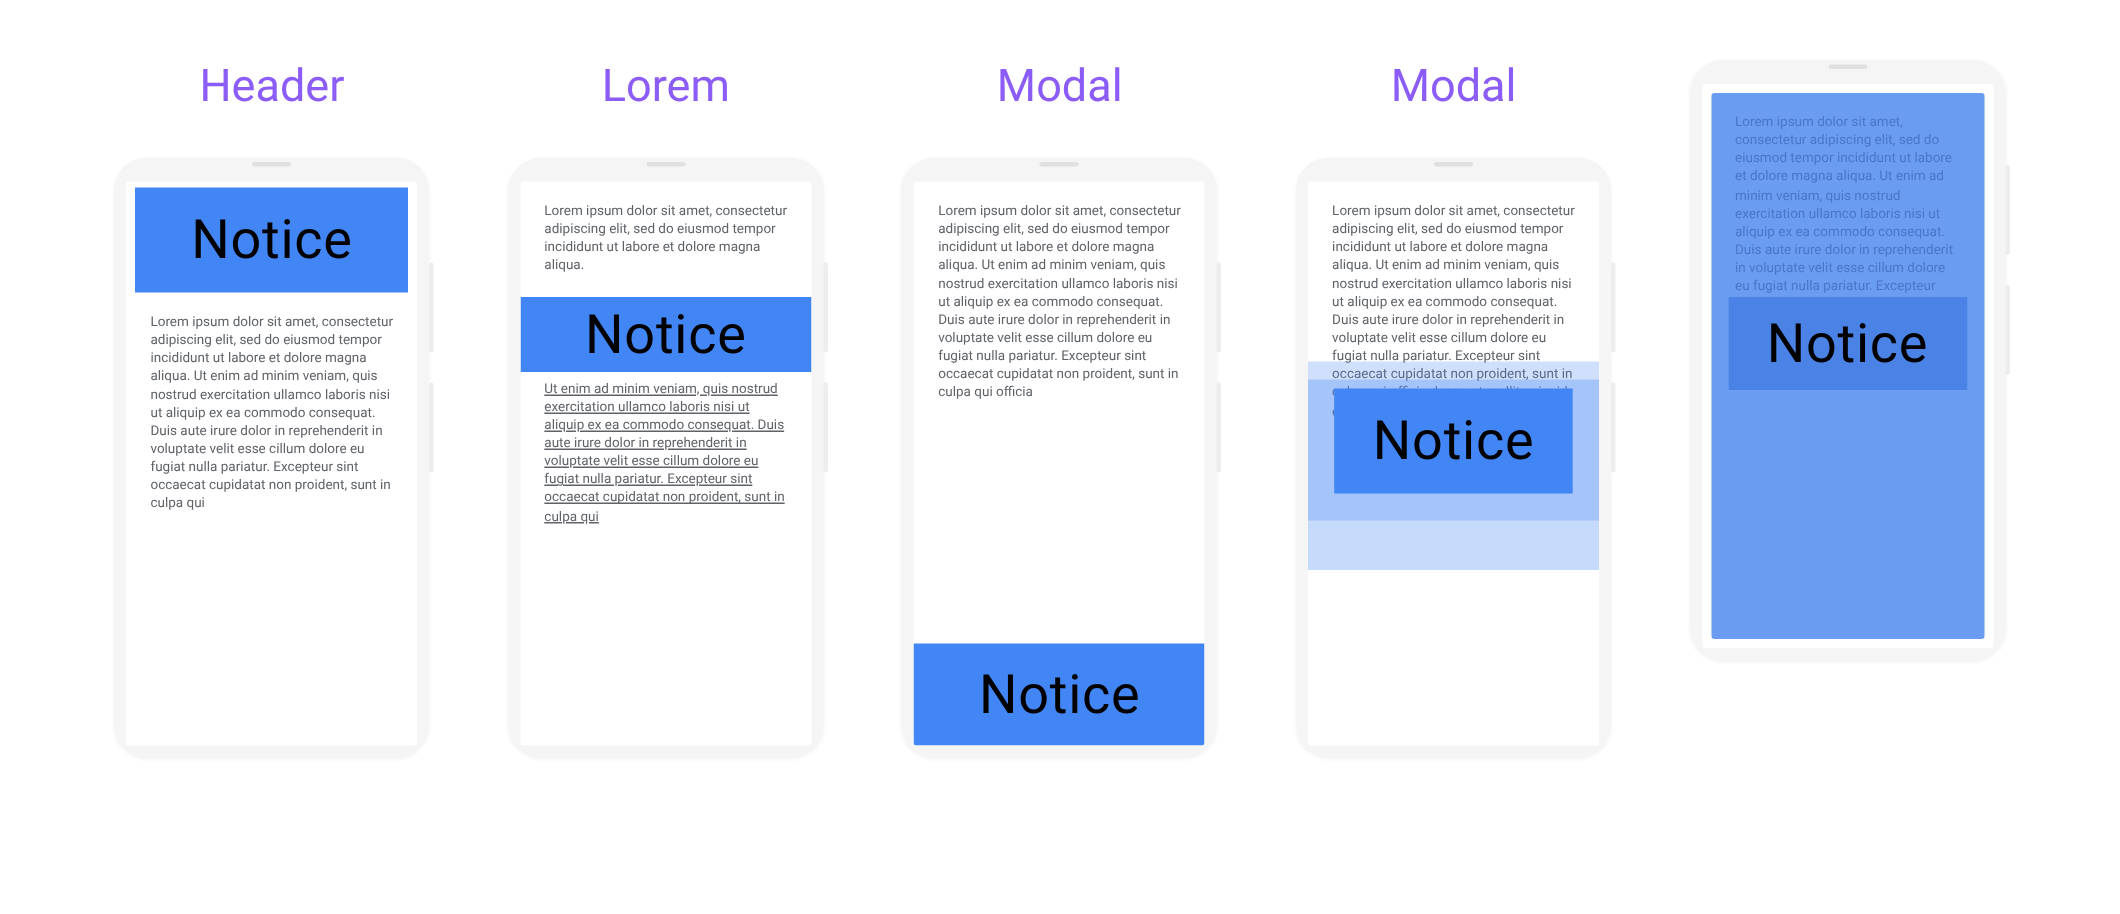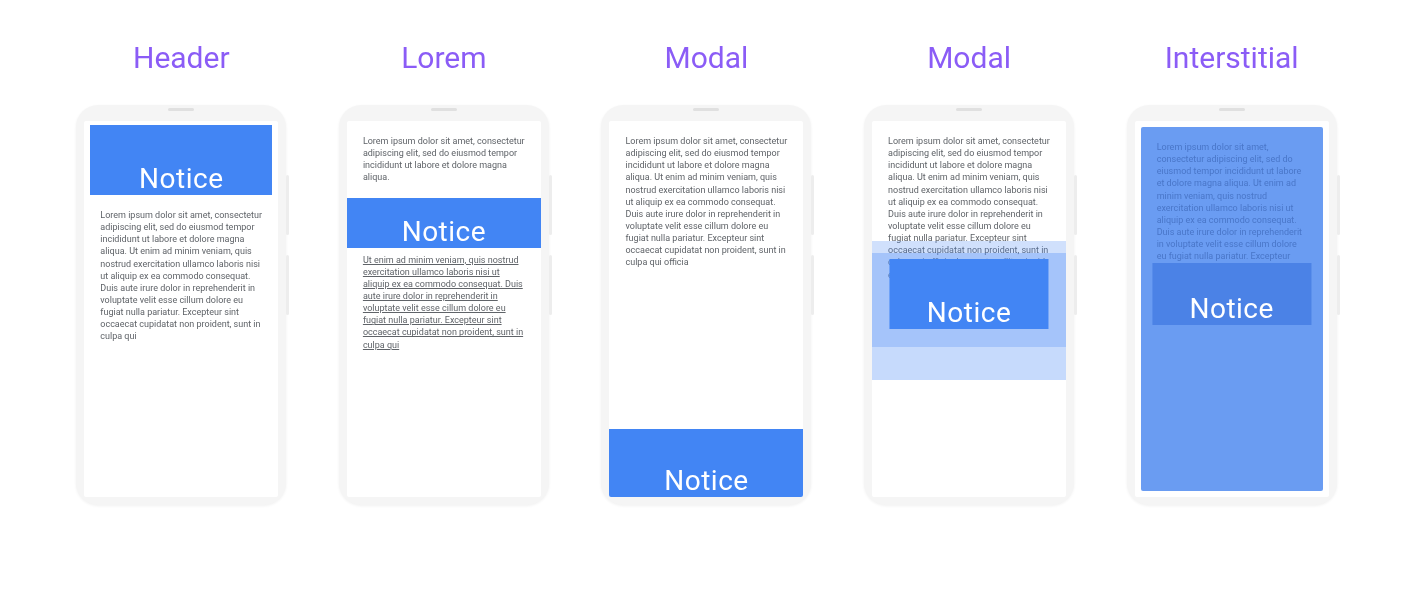--- a/index.html
+++ b/index.html
@@ -70,25 +70,25 @@
     }
     .body-text {
       font-size: 9px;
       line-height: 1.35;
       color: #5f6368;
       padding: 14px 16px;
     }
     .body-text.short { padding-top: 6px; text-decoration: underline; }
     .notice {
       background: #4285f4;
-      color: #ffffff;
-      font-size: 28px;
+      color: #000000;
+      font-size: 36px;
       font-weight: 400;
       display: flex;
-      align-items: flex-end;
+      align-items: center;
       justify-content: center;
       letter-spacing: 0.5px;
     }
     
     .notice-header {
       height: 70px;
       margin: 4px 6px 0 6px;
     }
     
     .notice-inline {
@@ -193,21 +193,20 @@
       <div class="body-text">Lorem ipsum dolor sit amet, consectetur adipiscing elit, sed do eiusmod tempor incididunt ut labore et dolore magna aliqua. Ut enim ad minim veniam, quis nostrud exercitation ullamco laboris nisi ut aliquip ex ea commodo consequat. Duis aute irure dolor in reprehenderit in voluptate velit esse cillum dolore eu fugiat nulla pariatur. Excepteur sint occaecat cupidatat non proident, sunt in culpa qui officia deserunt mollit anim id est laborum.</div>
       <div class="modal-overlay"></div>
       <div class="notice notice-modal">
         <span>Notice</span>
       </div>
     </div>
   </div>
 </div>
 
 <div class="variant">
-  <div class="variant-title">Interstitial</div>
   <div class="phone">
     <div class="screen">
       <div class="interstitial-bg"></div>
       <div class="interstitial-text">Lorem ipsum dolor sit amet, consectetur adipiscing elit, sed do eiusmod tempor incididunt ut labore et dolore magna aliqua. Ut enim ad minim veniam, quis nostrud exercitation ullamco laboris nisi ut aliquip ex ea commodo consequat. Duis aute irure dolor in reprehenderit in voluptate velit esse cillum dolore eu fugiat nulla pariatur. Excepteur sint occaecat cupidatat non proident, sunt in culpa qui officia deserunt mollit anim id est laborum.</div>
       <div class="notice notice-interstitial">
         <span>Notice</span>
       </div>
     </div>
   </div>
 </div>

